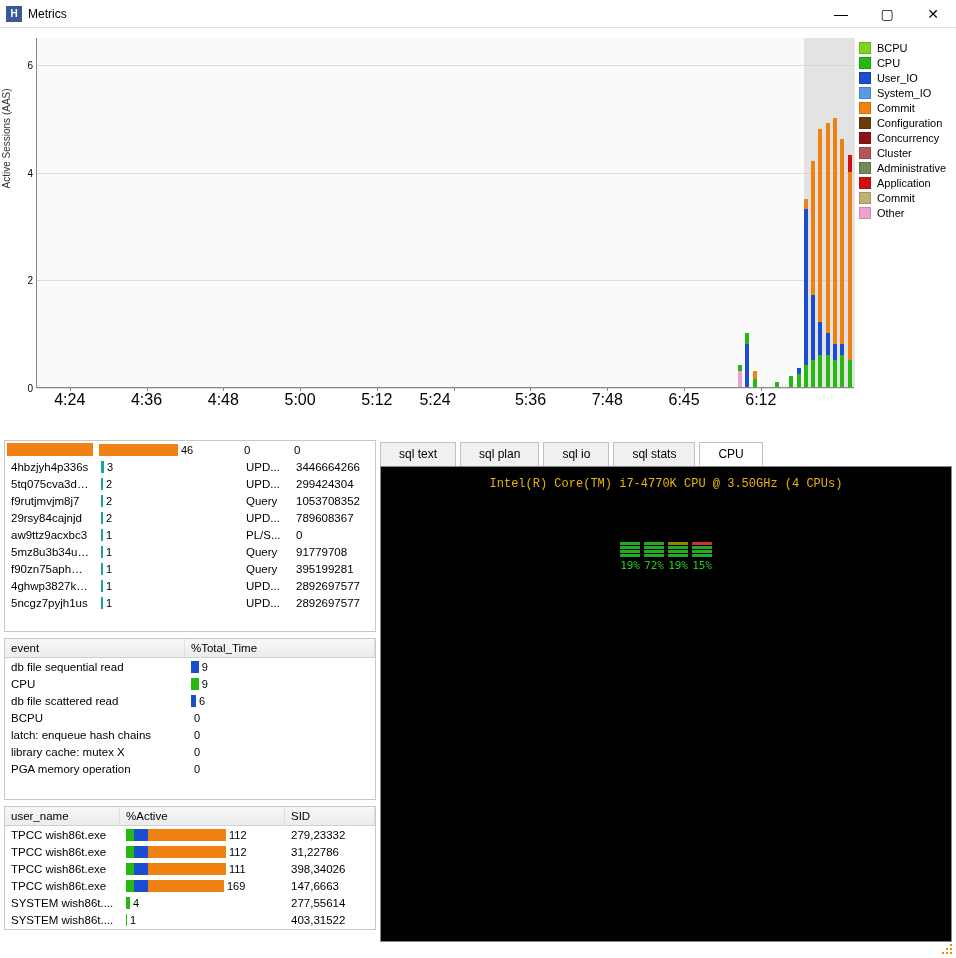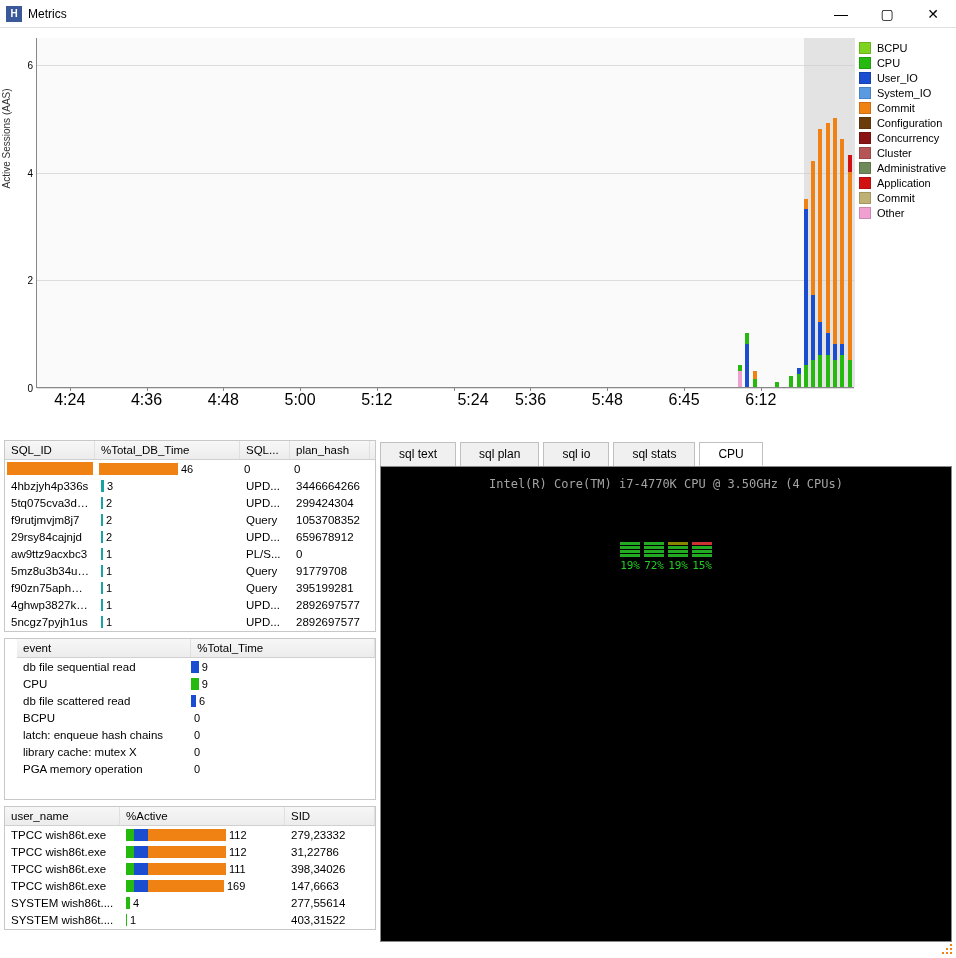--- a/index.html
+++ b/index.html
@@ -34,21 +34,21 @@
 .ev-c1 { width: 180px; }
 .ev-c2 { width: 190px; }
 .us-c1 { width: 115px; }
 .us-c2 { width: 165px; }
 .us-c3 { width: 90px; }
 .right-col { padding: 4px 4px 4px 0; display:flex; flex-direction:column;}
 .tabs { display: flex; gap: 4px; margin-bottom: 0; }
 .tab { border: 1px solid #c0c0c0; background: #f0f0f0; padding: 4px 18px; font-size: 12px; border-bottom:none;}
 .tab.active { background: #fff; position:relative; z-index:2; border-bottom:1px solid #fff;}
 .cpu-pane { flex:1; background: #000; color: #0f0; border: 1px solid #888; padding: 10px 0 0 0; position:relative; font-family: "Consolas", monospace; font-size: 12px; text-align:center;}
-.cpu-title { color: #a3a3a3; margin-bottom: 50px; font-size:12px;}
+.cpu-title { color: #eab308; margin-bottom: 50px; font-size:12px;font-family:Liberation Mono, monospace;}
 .cpu-bars-wrap { display:inline-block; text-align:center;}
 .cpu-bars { display: flex; gap: 4px; justify-content:center;}
 .cpu-core { width: 20px; display:flex; flex-direction:column-reverse; align-items:center;}
 .cpu-seg { width:20px; height:3px; margin-top:1px;}
 .cpu-pct-row { display:flex; gap:4px; justify-content:center; margin-top:2px;}
 .cpu-pct { width:20px; color:#22cc22; font-size:11px; text-align:right;}
 .resize-grip { position:absolute; right:2px; bottom:2px; width:14px; height:14px; }
 .resize-grip svg { display:block;}
 .stacked-bar { position:absolute; bottom:0; width:4px;}
 .stacked-seg { width:100%;}
@@ -82,25 +82,25 @@
         <div class="chart-xtick" style="left: 32.72px;">4:24</div>
         <div style="position: absolute; left: 32.72px; top: 100%; width: 1px; height: 4px; background: rgb(136, 136, 136);"></div>
         <div class="chart-xtick" style="left: 109.512px;">4:36</div>
         <div style="position: absolute; left: 109.512px; top: 100%; width: 1px; height: 4px; background: rgb(136, 136, 136);"></div>
         <div class="chart-xtick" style="left: 186.304px;">4:48</div>
         <div style="position: absolute; left: 186.304px; top: 100%; width: 1px; height: 4px; background: rgb(136, 136, 136);"></div>
         <div class="chart-xtick" style="left: 263.096px;">5:00</div>
         <div style="position: absolute; left: 263.096px; top: 100%; width: 1px; height: 4px; background: rgb(136, 136, 136);"></div>
         <div class="chart-xtick" style="left: 339.887px;">5:12</div>
         <div style="position: absolute; left: 339.887px; top: 100%; width: 1px; height: 4px; background: rgb(136, 136, 136);"></div>
-        <div class="chart-xtick" style="left: 436px;">5:24</div>
+        <div class="chart-xtick" style="left: 398px;">5:24</div>
         <div style="position: absolute; left: 416.679px; top: 100%; width: 1px; height: 4px; background: rgb(136, 136, 136);"></div>
         <div class="chart-xtick" style="left: 493.471px;">5:36</div>
         <div style="position: absolute; left: 493.471px; top: 100%; width: 1px; height: 4px; background: rgb(136, 136, 136);"></div>
-        <div class="chart-xtick" style="left: 570.263px;">5:48</div>
+        <div class="chart-xtick" style="left: 570.263px;">7:48</div>
         <div style="position: absolute; left: 570.263px; top: 100%; width: 1px; height: 4px; background: rgb(136, 136, 136);"></div>
         <div class="chart-xtick" style="left: 647.055px;">6:45</div>
         <div style="position: absolute; left: 647.055px; top: 100%; width: 1px; height: 4px; background: rgb(136, 136, 136);"></div>
         <div class="chart-xtick" style="left: 723.847px;">6:12</div>
         <div style="position: absolute; left: 723.847px; top: 100%; width: 1px; height: 4px; background: rgb(136, 136, 136);"></div>
         <div style="position: absolute; left: 766.875px; width: 51.125px; top: 0px; bottom: 0px; background: rgb(204, 204, 204); opacity: 0.5;"></div>
         <div class="stacked-bar" style="left: 701.143px; height: 21.5385px; display: flex; flex-direction: column-reverse;">
           <div class="stacked-seg" style="height: 16.1538px; background: rgb(240, 160, 208);"></div>
           <div class="stacked-seg" style="height: 5.38462px; background: rgb(38, 185, 16);"></div>
         </div>
@@ -205,26 +205,20 @@
         </div>
         <div class="legend-item">
           <span class="legend-sw" style="background:#f0a0d0"></span>
           <span>Other</span>
         </div>
       </div>
   </div>
 
   <div class="left-col">
     <div class="panel" id="sql-panel" style="height:192px;">
-      <div class="panel-header-row">
-        <div class="sql-c1">SQL_ID</div>
-        <div class="sql-c2">%Total_DB_Time</div>
-        <div class="sql-c3">SQL...</div>
-        <div class="sql-c4">plan_hash</div>
-      </div>
       <div id="sql-rows">
           <div class="data-row">
             <div class="sql-c1" style="background:#f08214;height:13px;margin-left:2px;width:86px;"></div>
     <div class="sql-c2 bar-wrap">
               <span class="bar" style="width:79px;background:#f08214"></span>
               <span class="bar-label">46</span>
             </div>
     <div class="sql-c3">0</div>
     <div class="sql-c4">0</div>
           </div>
@@ -255,21 +249,21 @@
     <div class="sql-c3">Query</div>
     <div class="sql-c4">1053708352</div>
           </div>
           <div class="data-row">
             <div class="sql-c1">29rsy84cajnjd</div>
     <div class="sql-c2 bar-wrap">
               <span class="bar" style="width:2px;background:#1aa3a3"></span>
               <span class="bar-label">2</span>
             </div>
     <div class="sql-c3">UPD...</div>
-    <div class="sql-c4">659678912</div>
+    <div class="sql-c4">789608367</div>
           </div>
           <div class="data-row">
             <div class="sql-c1">aw9ttz9acxbc3</div>
     <div class="sql-c2 bar-wrap">
               <span class="bar" style="width:2px;background:#1aa3a3"></span>
               <span class="bar-label">1</span>
             </div>
     <div class="sql-c3">PL/S...</div>
     <div class="sql-c4">0</div>
           </div>
@@ -305,21 +299,21 @@
     <div class="sql-c2 bar-wrap">
               <span class="bar" style="width:2px;background:#1aa3a3"></span>
               <span class="bar-label">1</span>
             </div>
     <div class="sql-c3">UPD...</div>
     <div class="sql-c4">2892697577</div>
           </div>
         </div>
     </div>
 
-    <div class="panel" id="event-panel" style="height:162px;padding-left:12px;">
+    <div class="panel" id="event-panel" style="height:162px;">
       <div class="panel-header-row">
         <div class="ev-c1">event</div>
         <div class="ev-c2">%Total_Time</div>
       </div>
       <div id="event-rows">
           <div class="data-row">
             <div class="ev-c1">db file sequential read</div>
     <div class="ev-c2 bar-wrap">
               <span class="bar" style="width:7.6499999999999995px;background:#1b4dd1"></span>
               <span class="bar-label">9</span>

